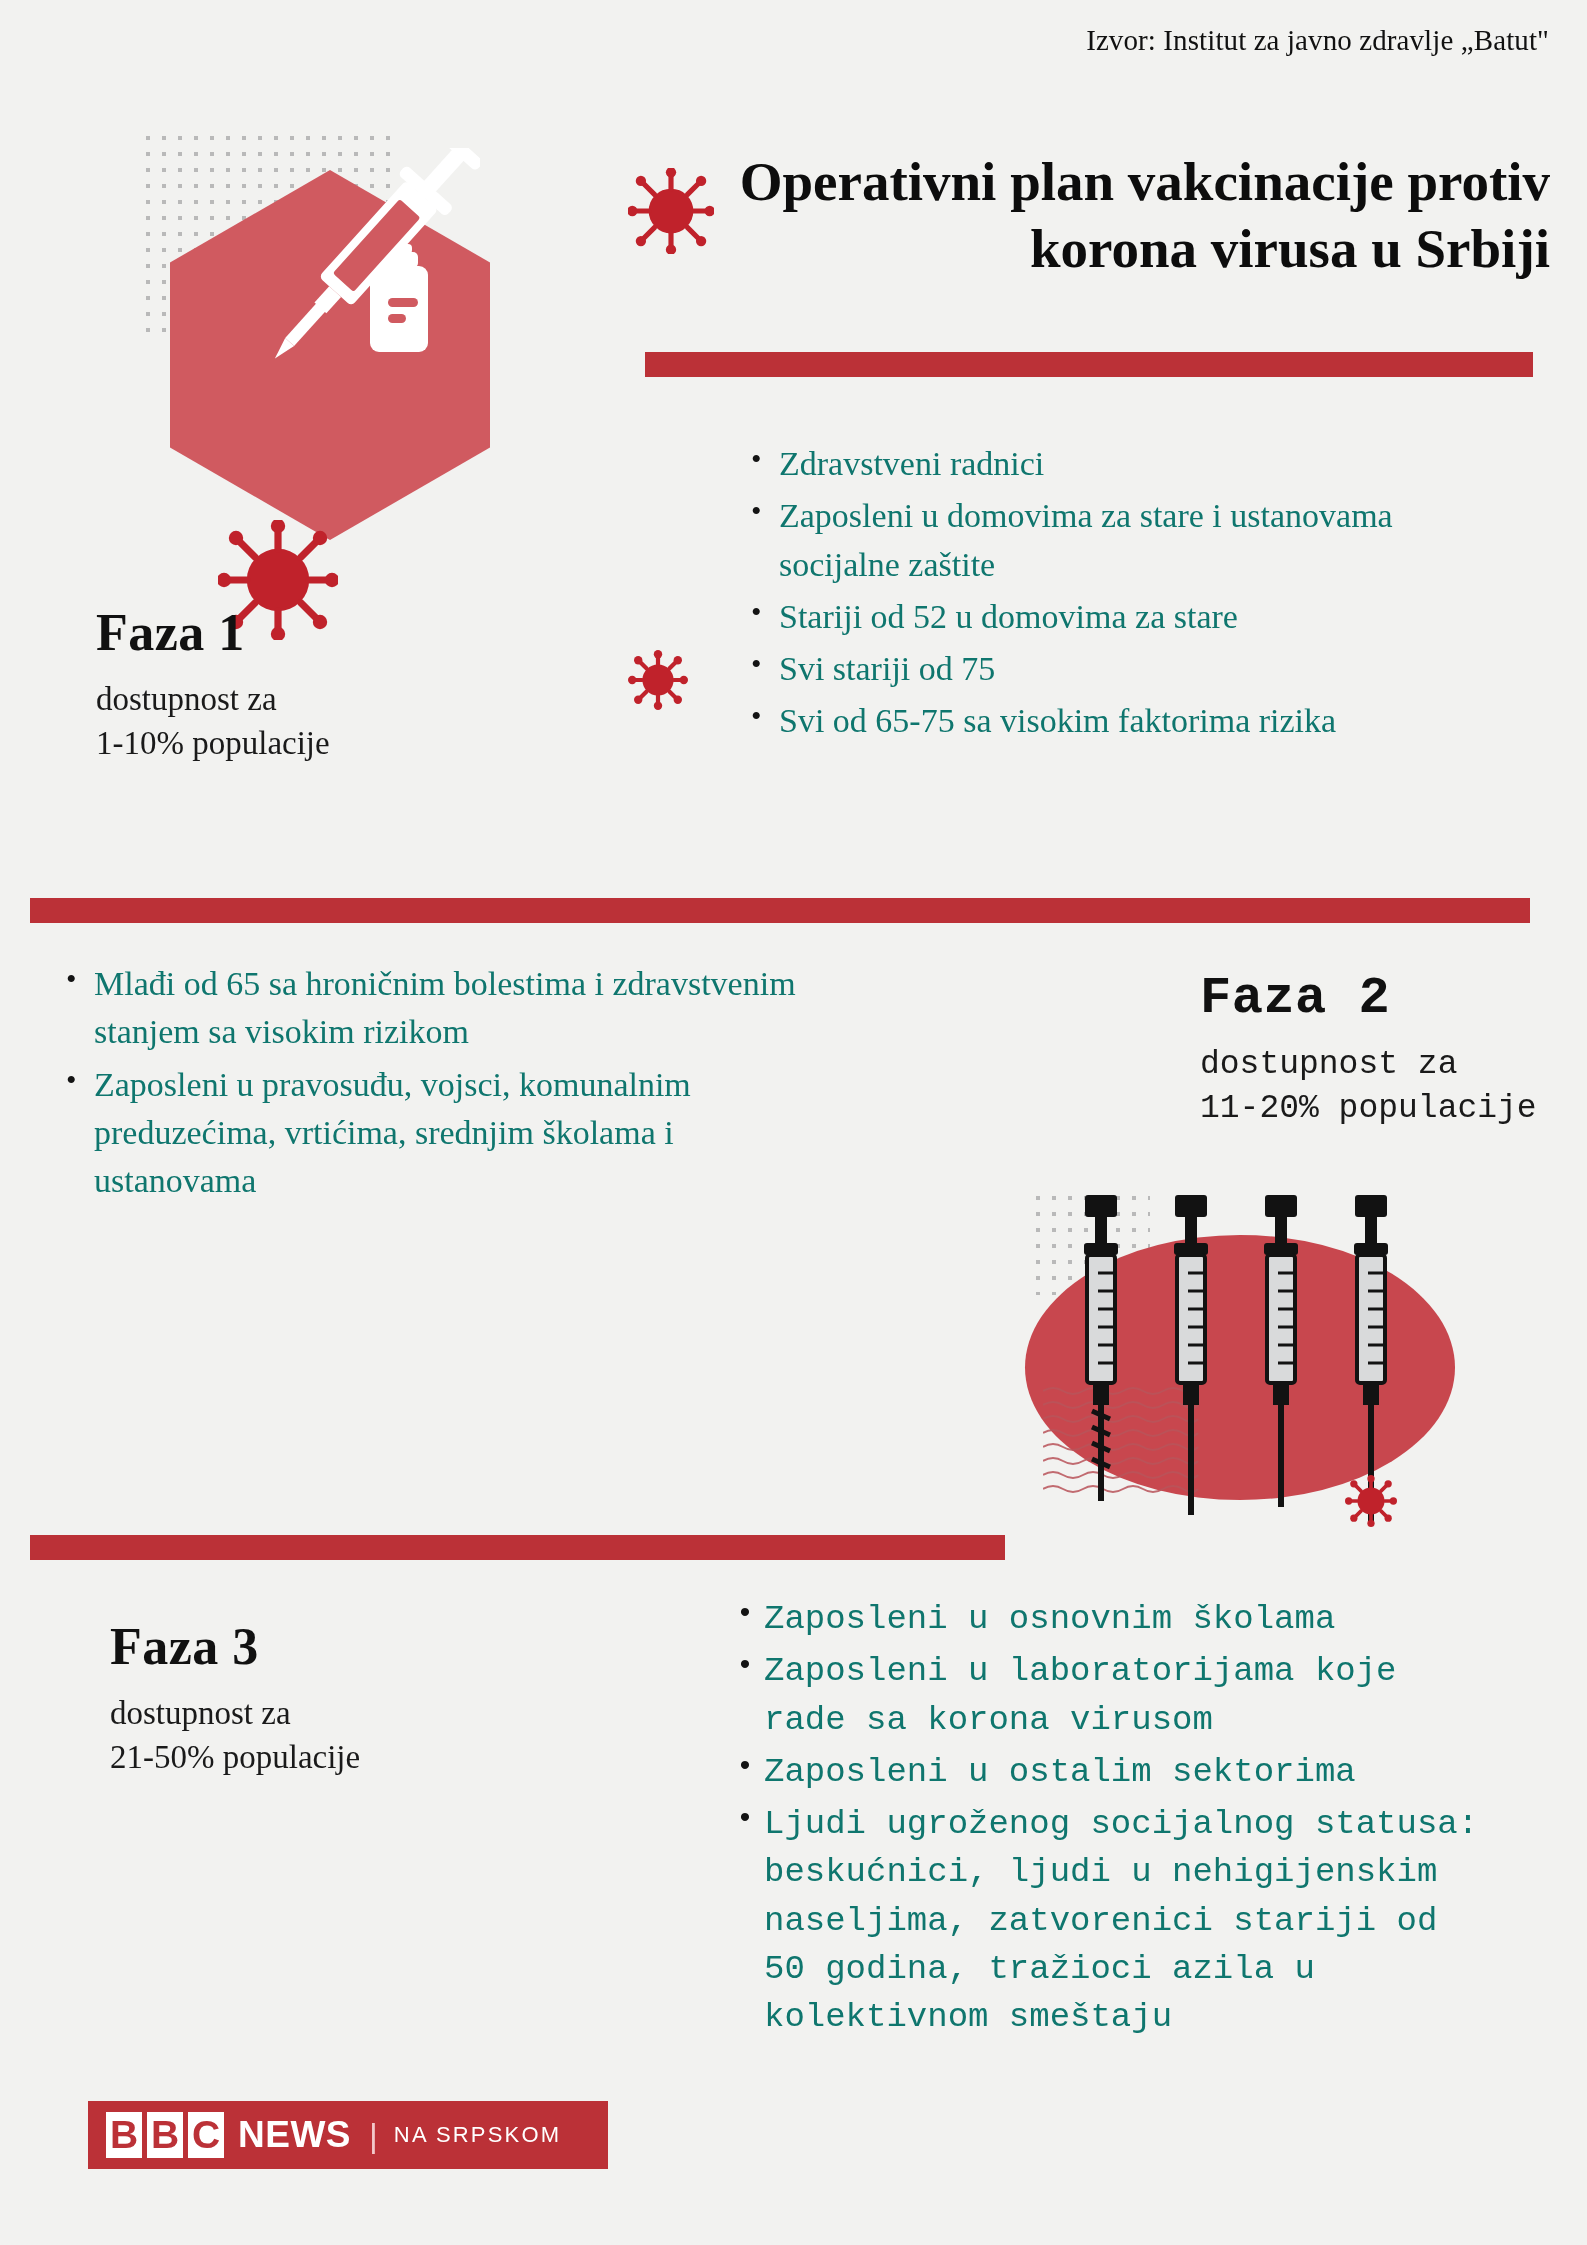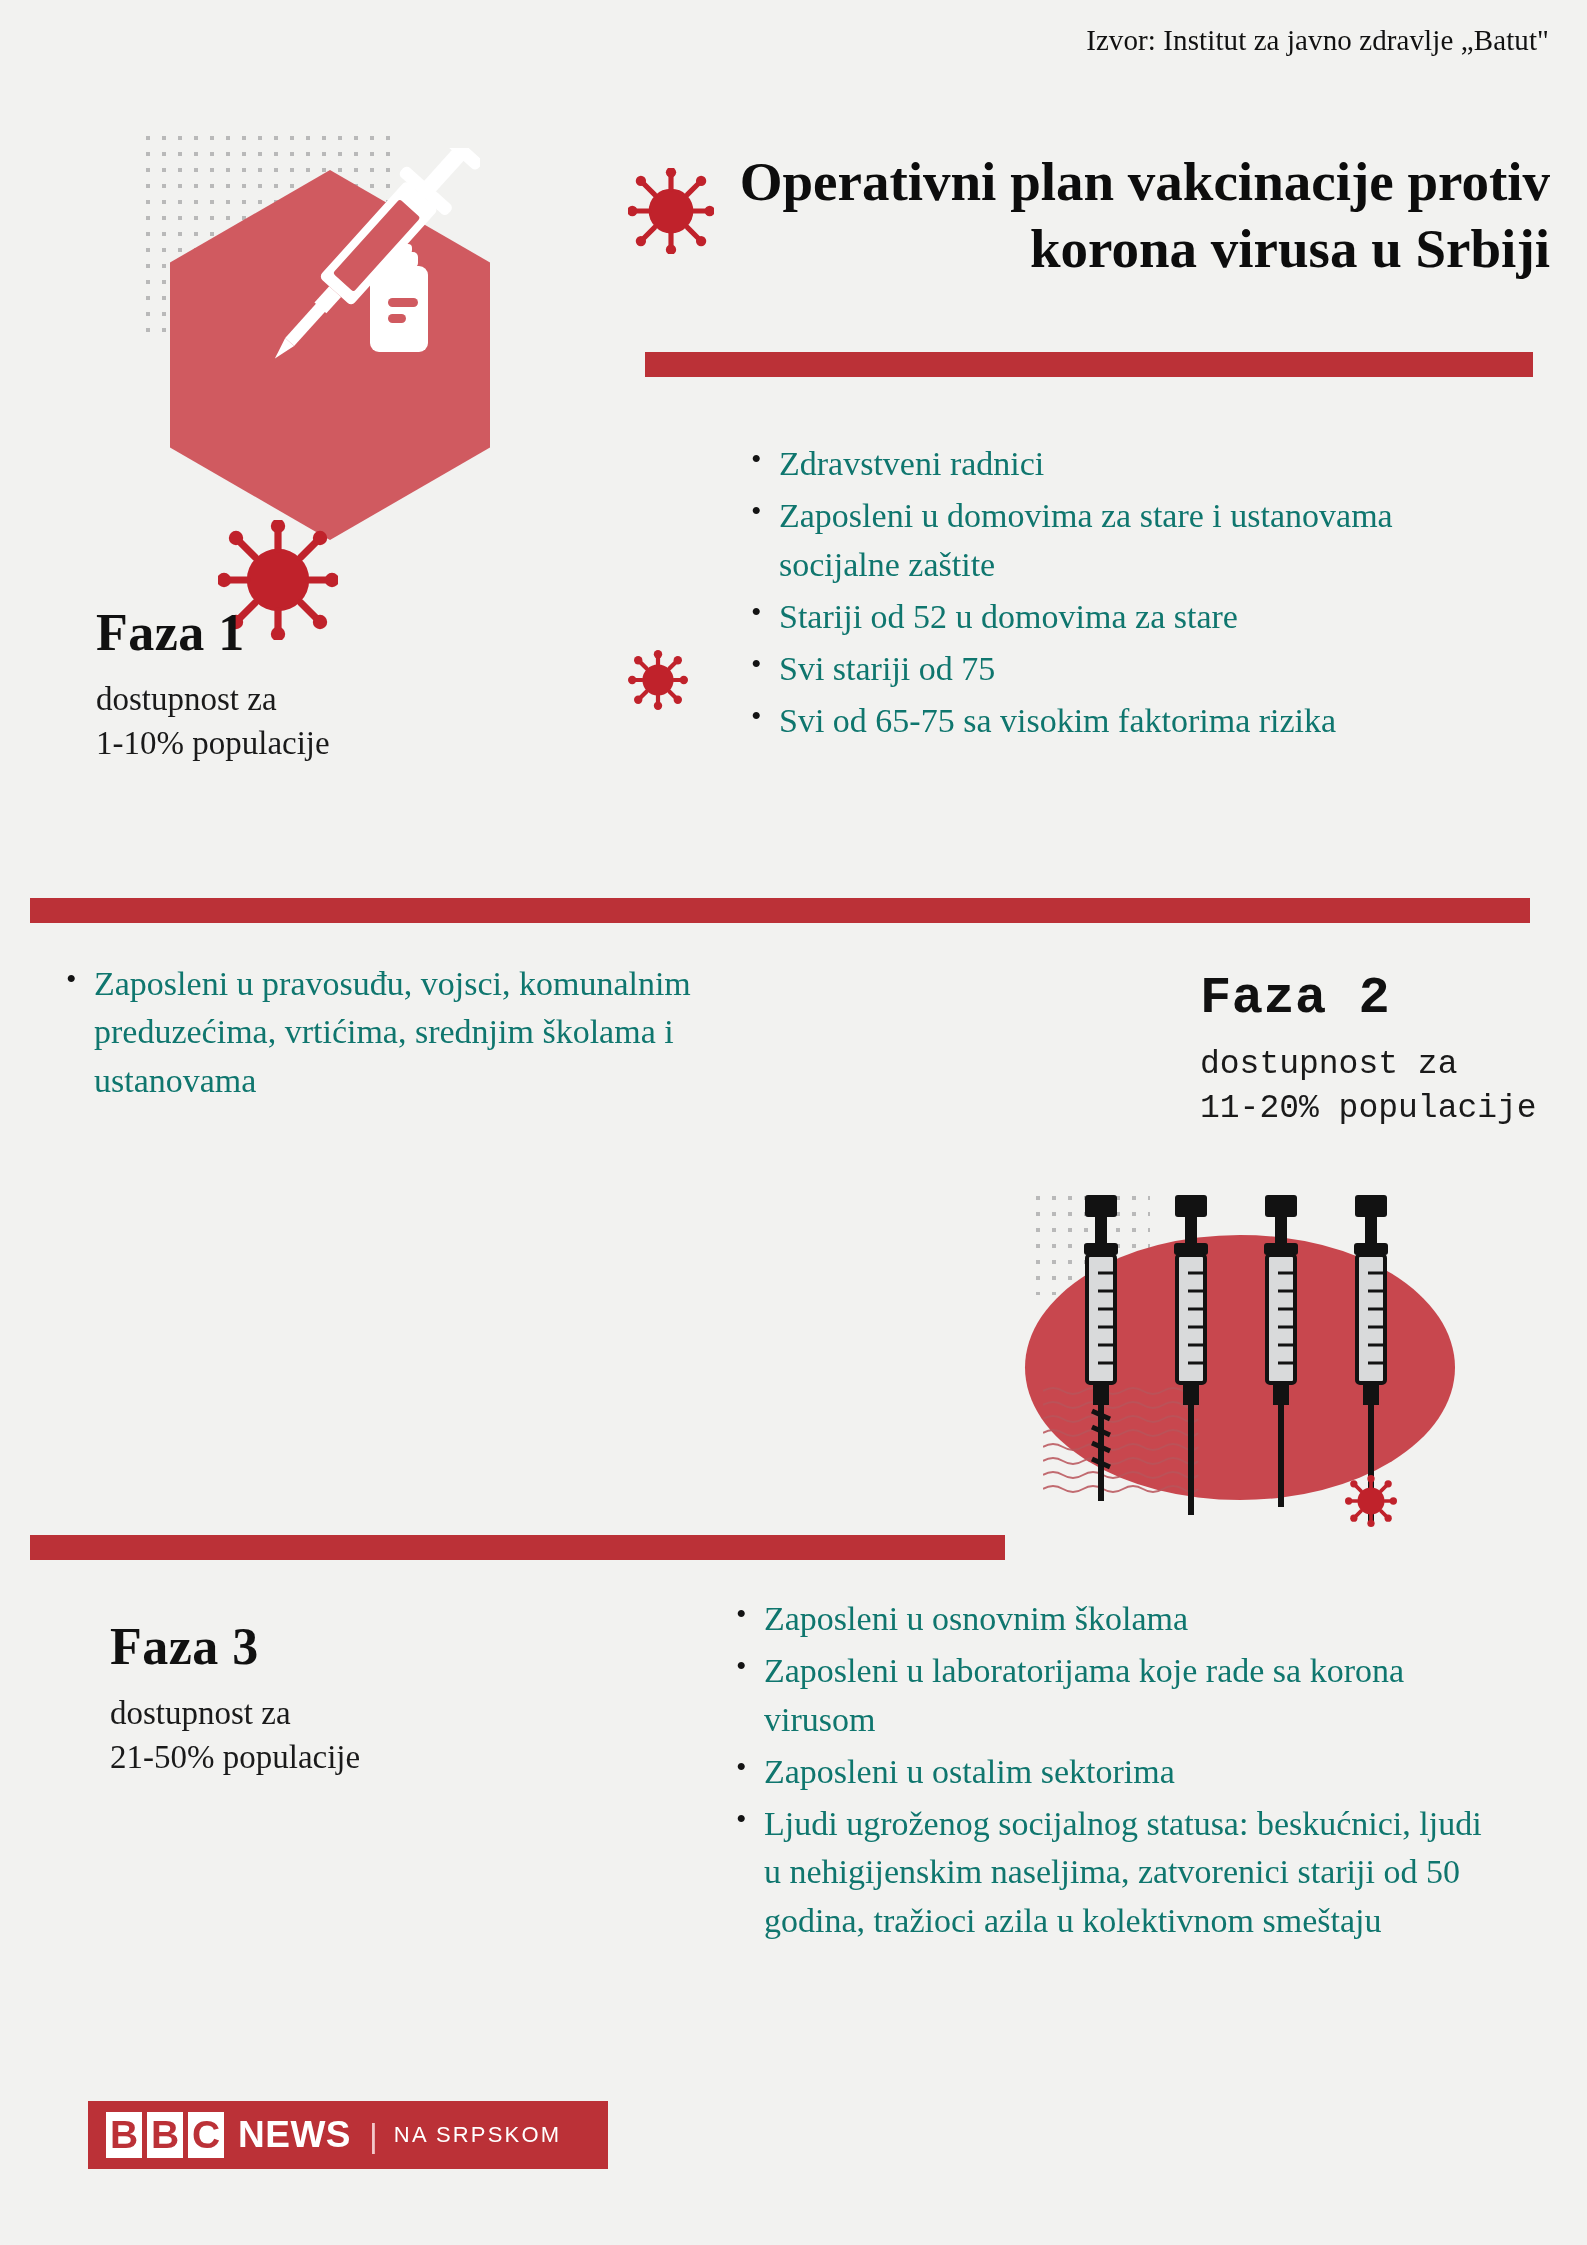--- a/index.html
+++ b/index.html
@@ -97,21 +97,21 @@
     content: "\2022";
     position: absolute;
     left: -24px;
     top: -2px;
     font-size: 30px;
     color: #141414;
   }
 
   #bullets-1 { top: 440px; left: 745px; width: 770px; }
   #bullets-2 { top: 960px; left: 60px;  width: 760px; }
-  #bullets-3 { top: 1595px; left: 730px; width: 760px; }
+  #bullets-3 { top: 1595px; left: 730px; width: 760px; font-family: Liberation Mono, monospace; }
 
   
   .art { position: absolute; }
   #art-hex { top: 130px; left: 140px; width: 440px; height: 420px; }
 
   .hexagon {
     position: absolute;
     top: 40px;
     left: 30px;
     width: 320px;
@@ -332,20 +332,21 @@
     <li>Stariji od 52 u domovima za stare</li>
     <li>Svi stariji od 75</li>
     <li>Svi od 65-75 sa visokim faktorima rizika</li>
   </ul>
 </div>
 
 <div class="bar-full" id="bar-1"></div>
 
 <div class="bullets" id="bullets-2">
   <ul>
+    <li>Mlađi od 65 sa hroničnim bolestima i zdravstvenim stanjem sa visokim rizikom</li>
     <li>Zaposleni u pravosuđu, vojsci, komunalnim preduzećima, vrtićima, srednjim školama i ustanovama</li>
   </ul>
 </div>
 
 <div class="phase-label" id="phase2-label">
   <div class="phase-name">Faza 2</div>
   <div class="phase-sub">
     <div>dostupnost za</div>
     <div>11-20% populacije</div>
   </div>

